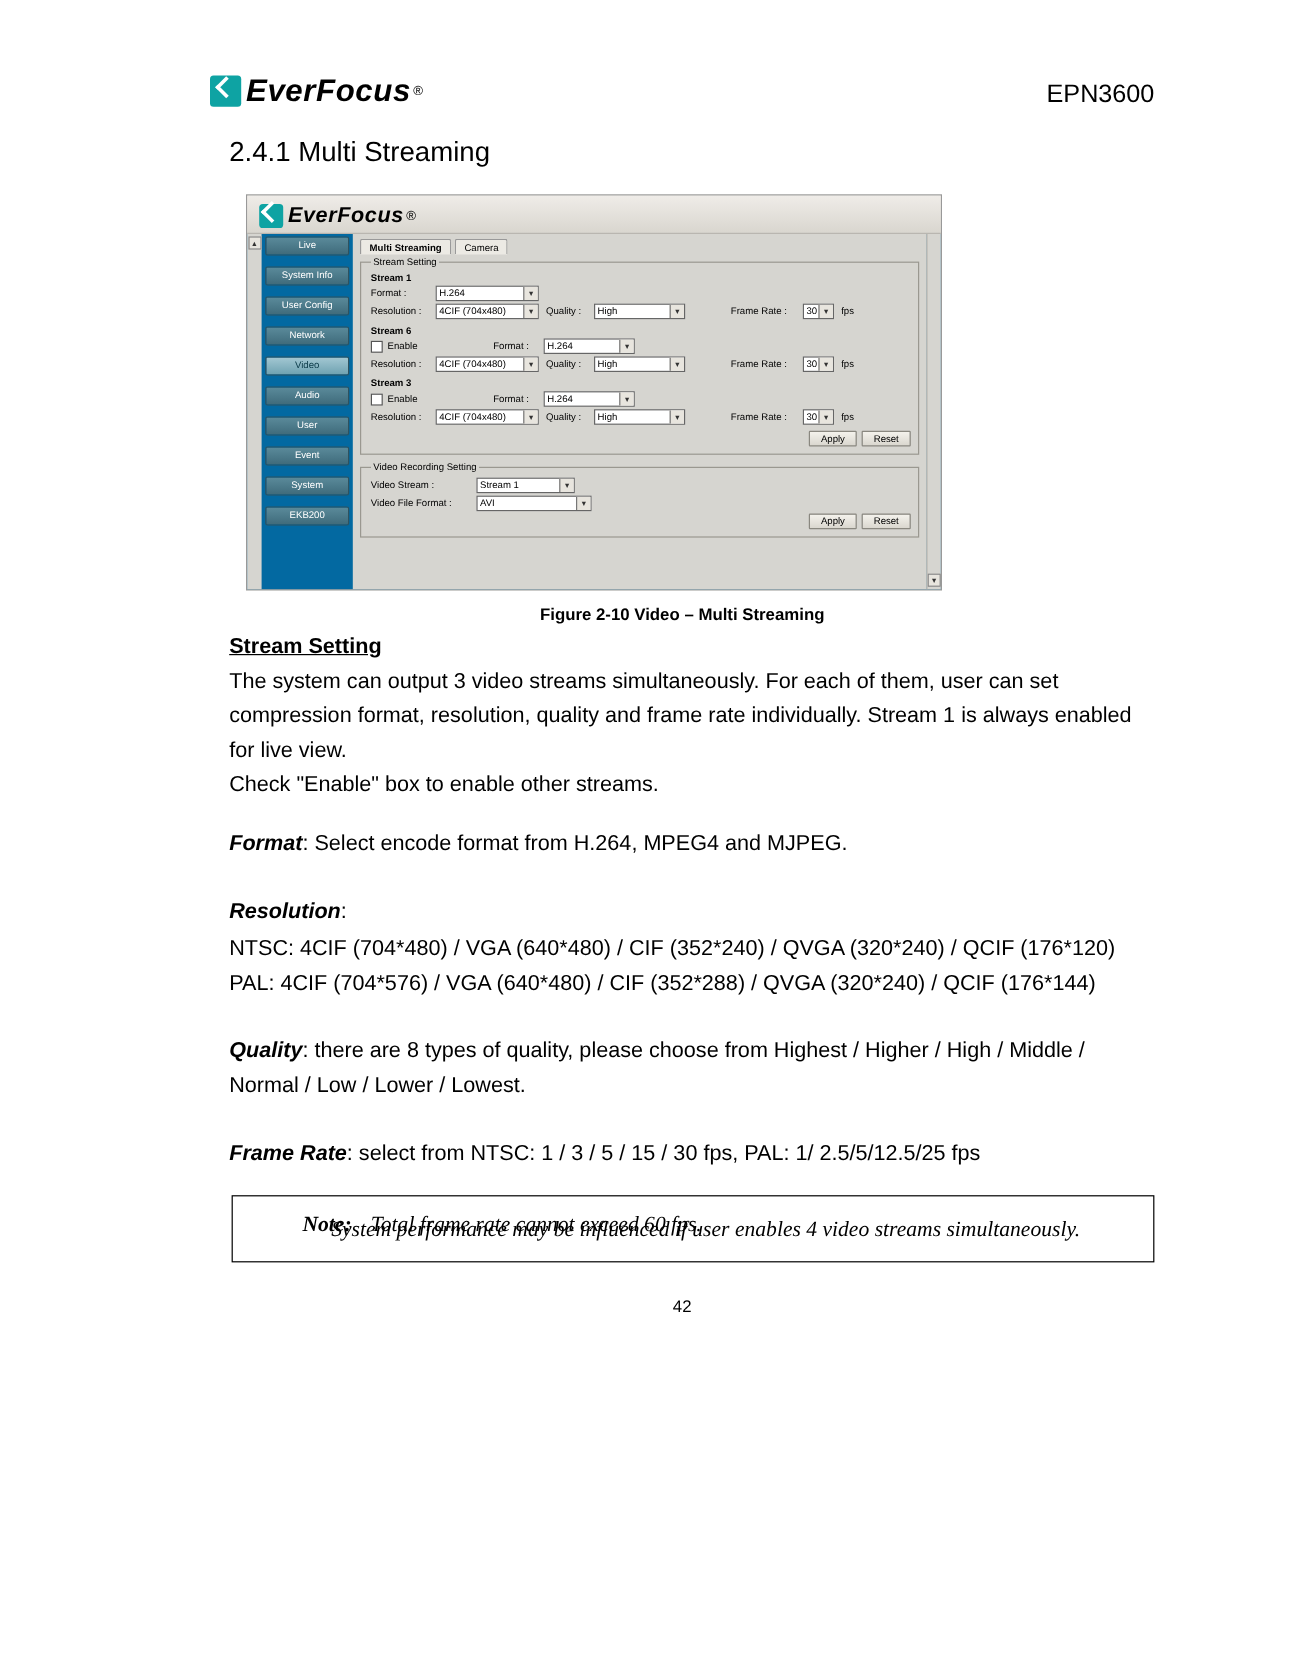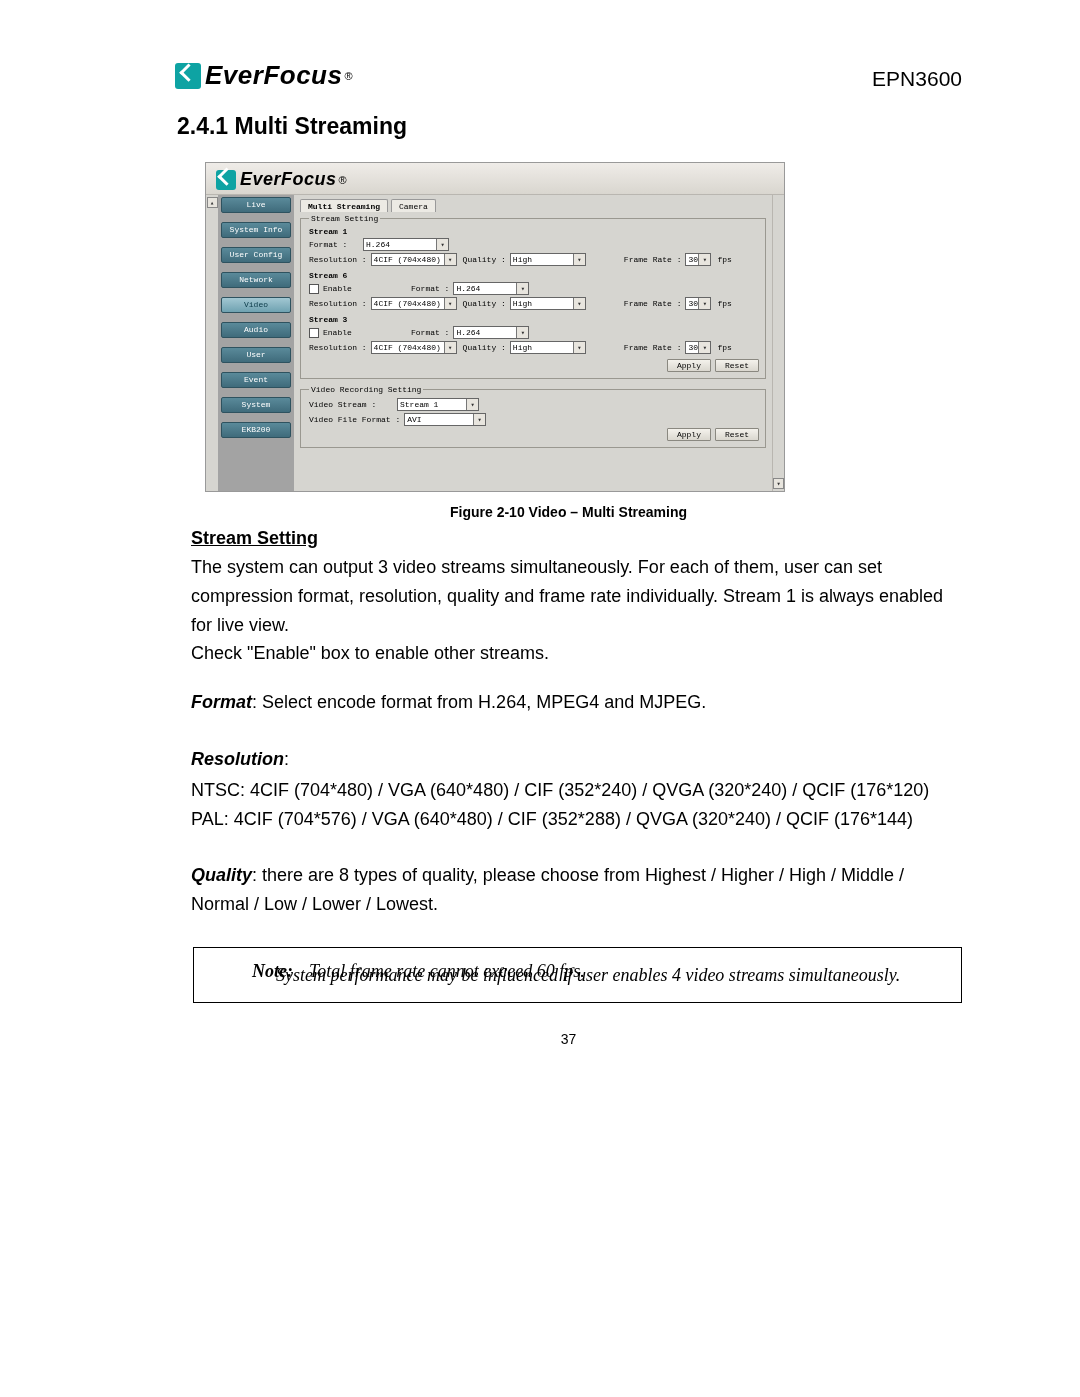--- a/index.html
+++ b/index.html
@@ -50,43 +50,42 @@
     font-size: 11px;
     vertical-align: super;
     margin-left:2px;
   }
   .model {
     font-size: 21px;
     font-weight: normal;
   }
   .section-title {
     font-size: 23px;
-    font-weight: bold;
-    margin: 12px 0 22px 2px;
+    font-weight: normal;
+    margin: 12px 0 22px 16px;
   }
   
   .shot {
     margin-left: 30px;
     width: 580px;
     border: 1px solid #999;
     background: #d6d5d0;
     position: relative;
     font-size: 9px;
   }
   .shot .topbar {
     background: linear-gradient(#efece8,#d9d6cf);
     padding: 6px 10px 4px 10px;
     border-bottom: 1px solid #b9b6b0;
   }
   .shot .topbar .brand-logo .brand-text { font-size: 18px; }
   .shot .topbar .brand-logo .iconbox { width:20px;height:20px; }
   .shot .body {
     display: flex;
-    background: #a3a3a3;
-    font-family: Liberation Mono, monospace;
+    background: #0369a1;
   }
   .shot .scroll-arrow {
     width: 11px;
     height: 11px;
     border: 1px solid #888;
     background: #e8e5de;
     font-size: 7px;
     display:flex;align-items:center;justify-content:center;
     color:#333;
   }
@@ -374,21 +373,21 @@
           <legend>Video Recording Setting</legend>
           <div class="row">
             <span class="lbl" style="min-width:84px">Video Stream :</span>
             <span class="sel" style="width:82px">
                 <span>Stream 1</span>
                 <span class="dd">▾</span>
               </span>
           </div>
           <div class="row">
             <span class="lbl" style="min-width:84px">Video File Format :</span>
-            <span class="sel" style="width:82px">
+            <span class="sel" style="width:96px">
                 <span>AVI</span>
                 <span class="dd">▾</span>
               </span>
           </div>
           <div class="btnrow">
             <div class="btn">Apply</div>
             <div class="btn">Reset</div>
           </div>
         </fieldset>
       </div>
@@ -409,21 +408,24 @@
 
   <div class="para" style="margin-bottom:2px">
     <span class="bi">Resolution</span><span>:</span>
   </div>
   <div class="para2" id="restext">NTSC: 4CIF (704*480) / VGA (640*480) / CIF (352*240) / QVGA (320*240) / QCIF (176*120)<br>PAL: 4CIF (704*576) / VGA (640*480) / CIF (352*288) / QVGA (320*240) / QCIF (176*144)</div>
 
   <div class="para2">
     <span class="bi">Quality</span><span>: there are 8 types of quality, please choose from Highest / Higher / High / Middle / Normal / Low / Lower / Lowest.</span>
   </div>
 
+  <div class="para">
+    <span class="bi">Frame Rate</span><span>: select from NTSC: 1 / 3 / 5 / 15 / 30 fps, PAL: 1/ 2.5/5/12.5/25 fps</span>
+  </div>
 
   <div class="notebox">
     <div><span class="nl">Note:</span><span>Total frame rate cannot exceed 60 fps.</span></div>
     <div class="body">System performance may be influenced if user enables 4 video streams simultaneously.</div>
   </div>
 
-  <div class="pageno">37</div>
+  <div class="pageno">42</div>
 
 </div>
 
 </body></html>

